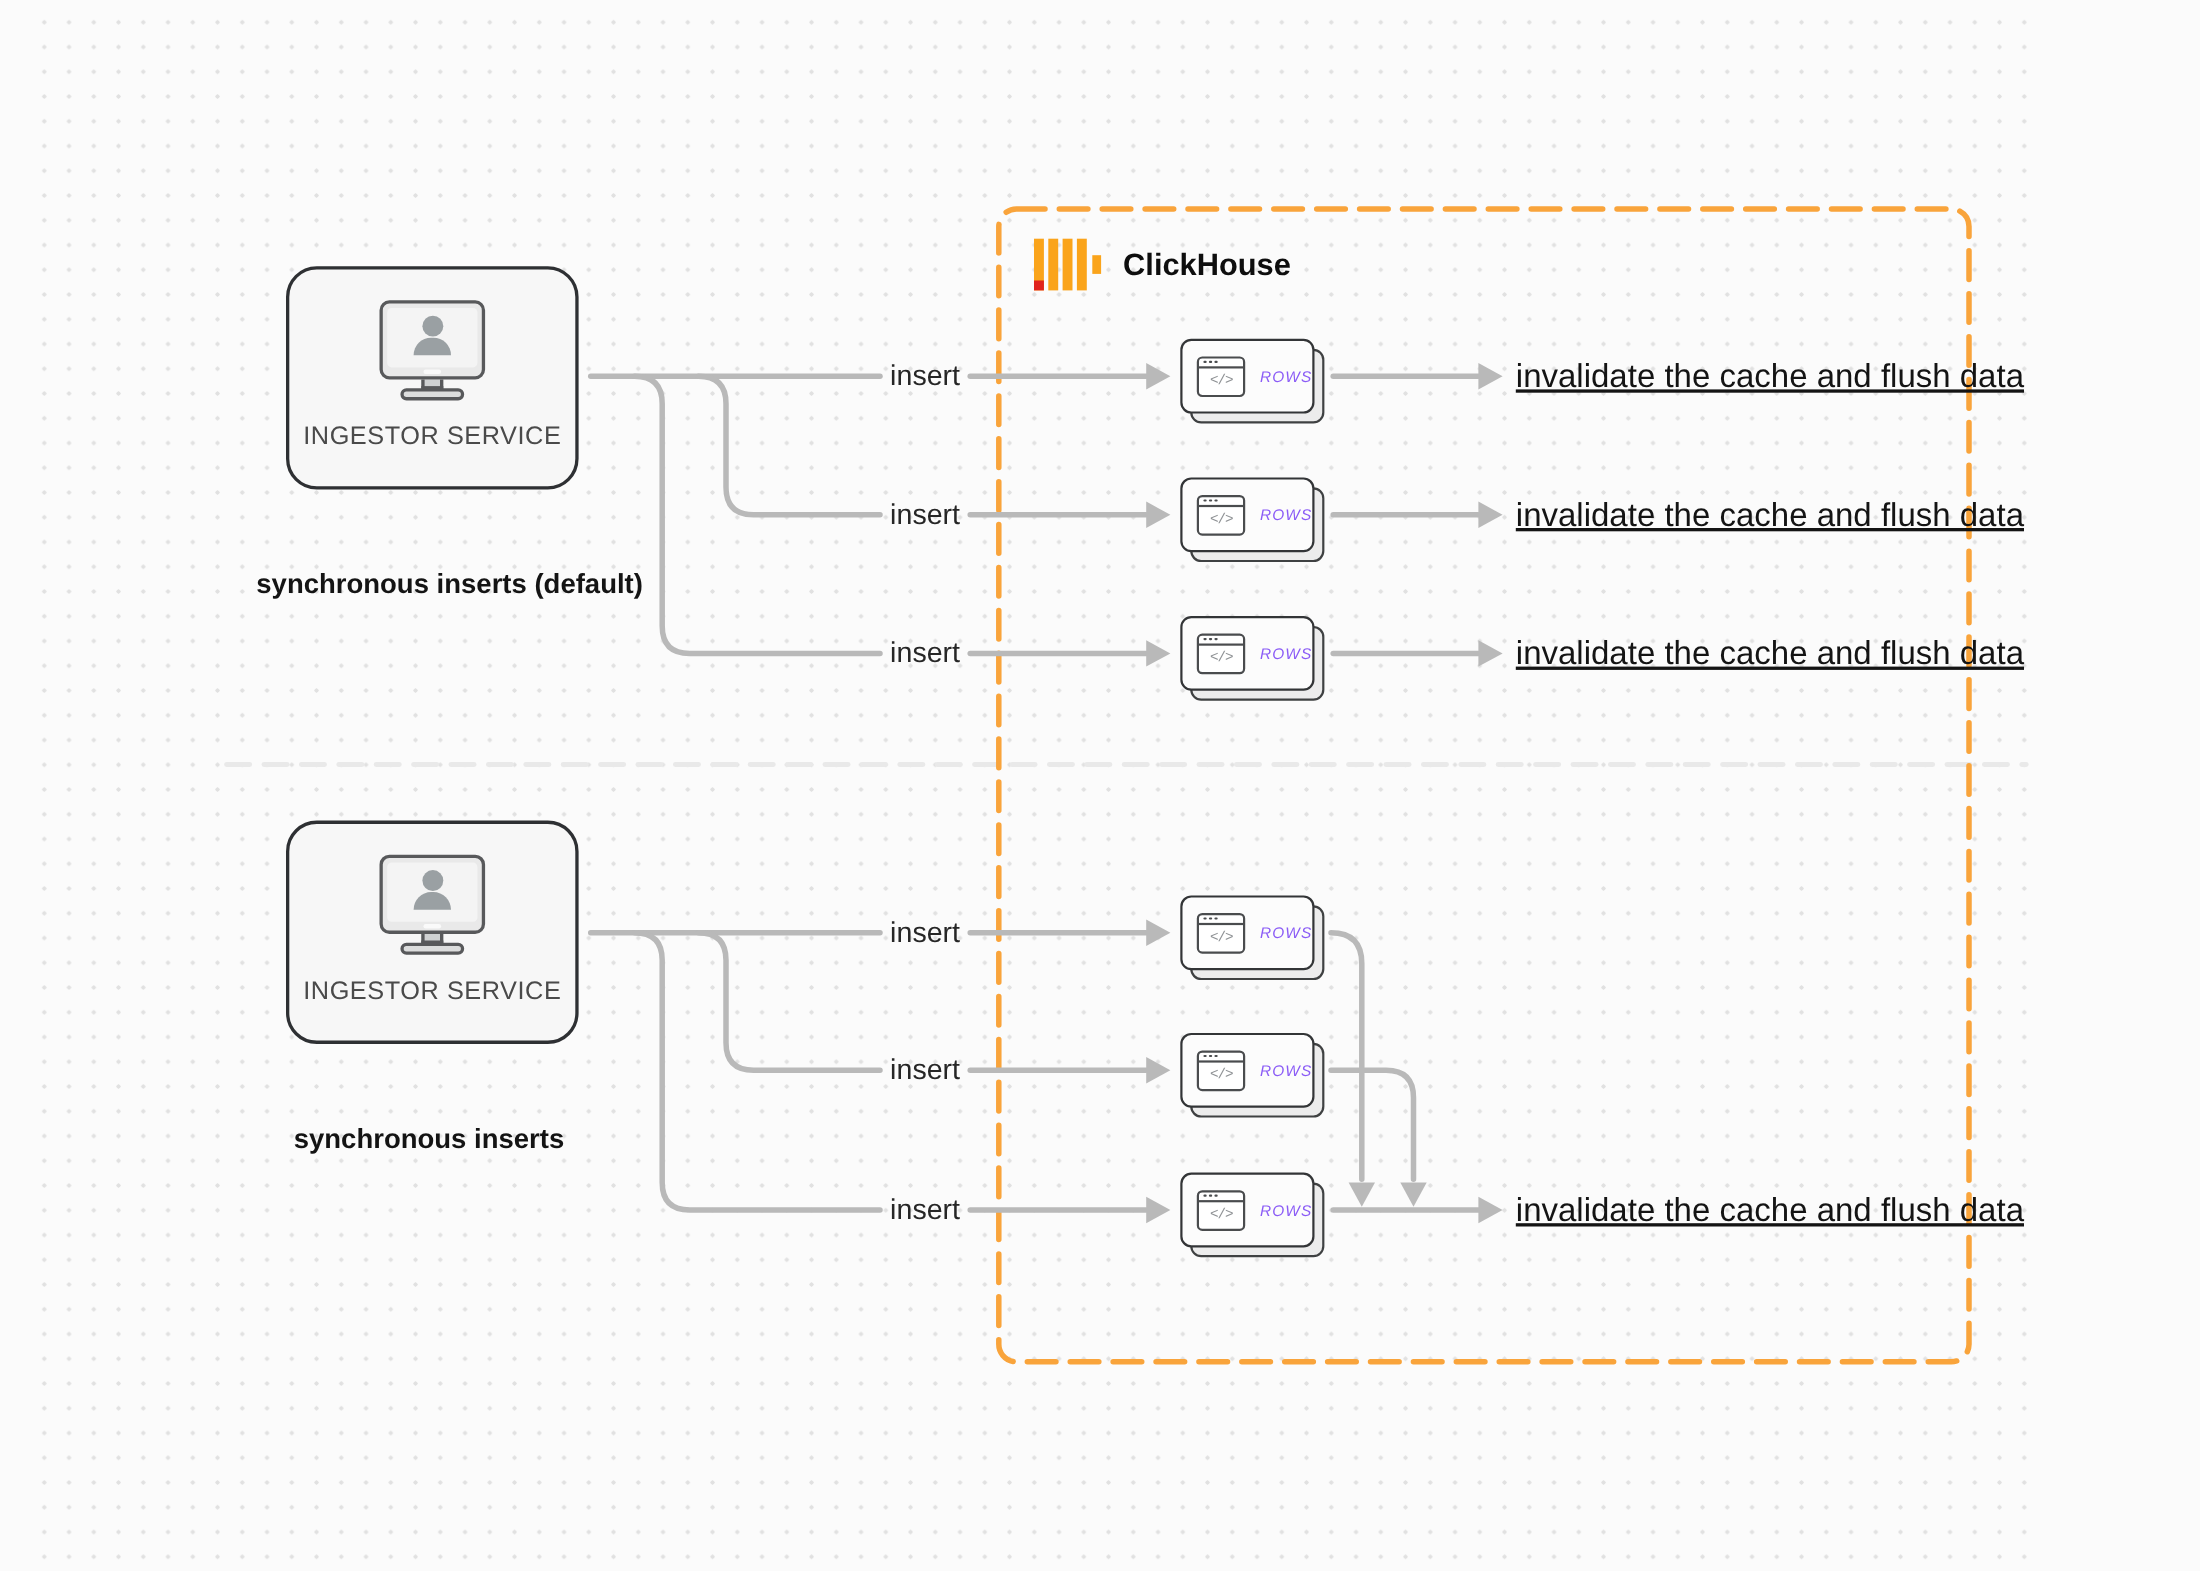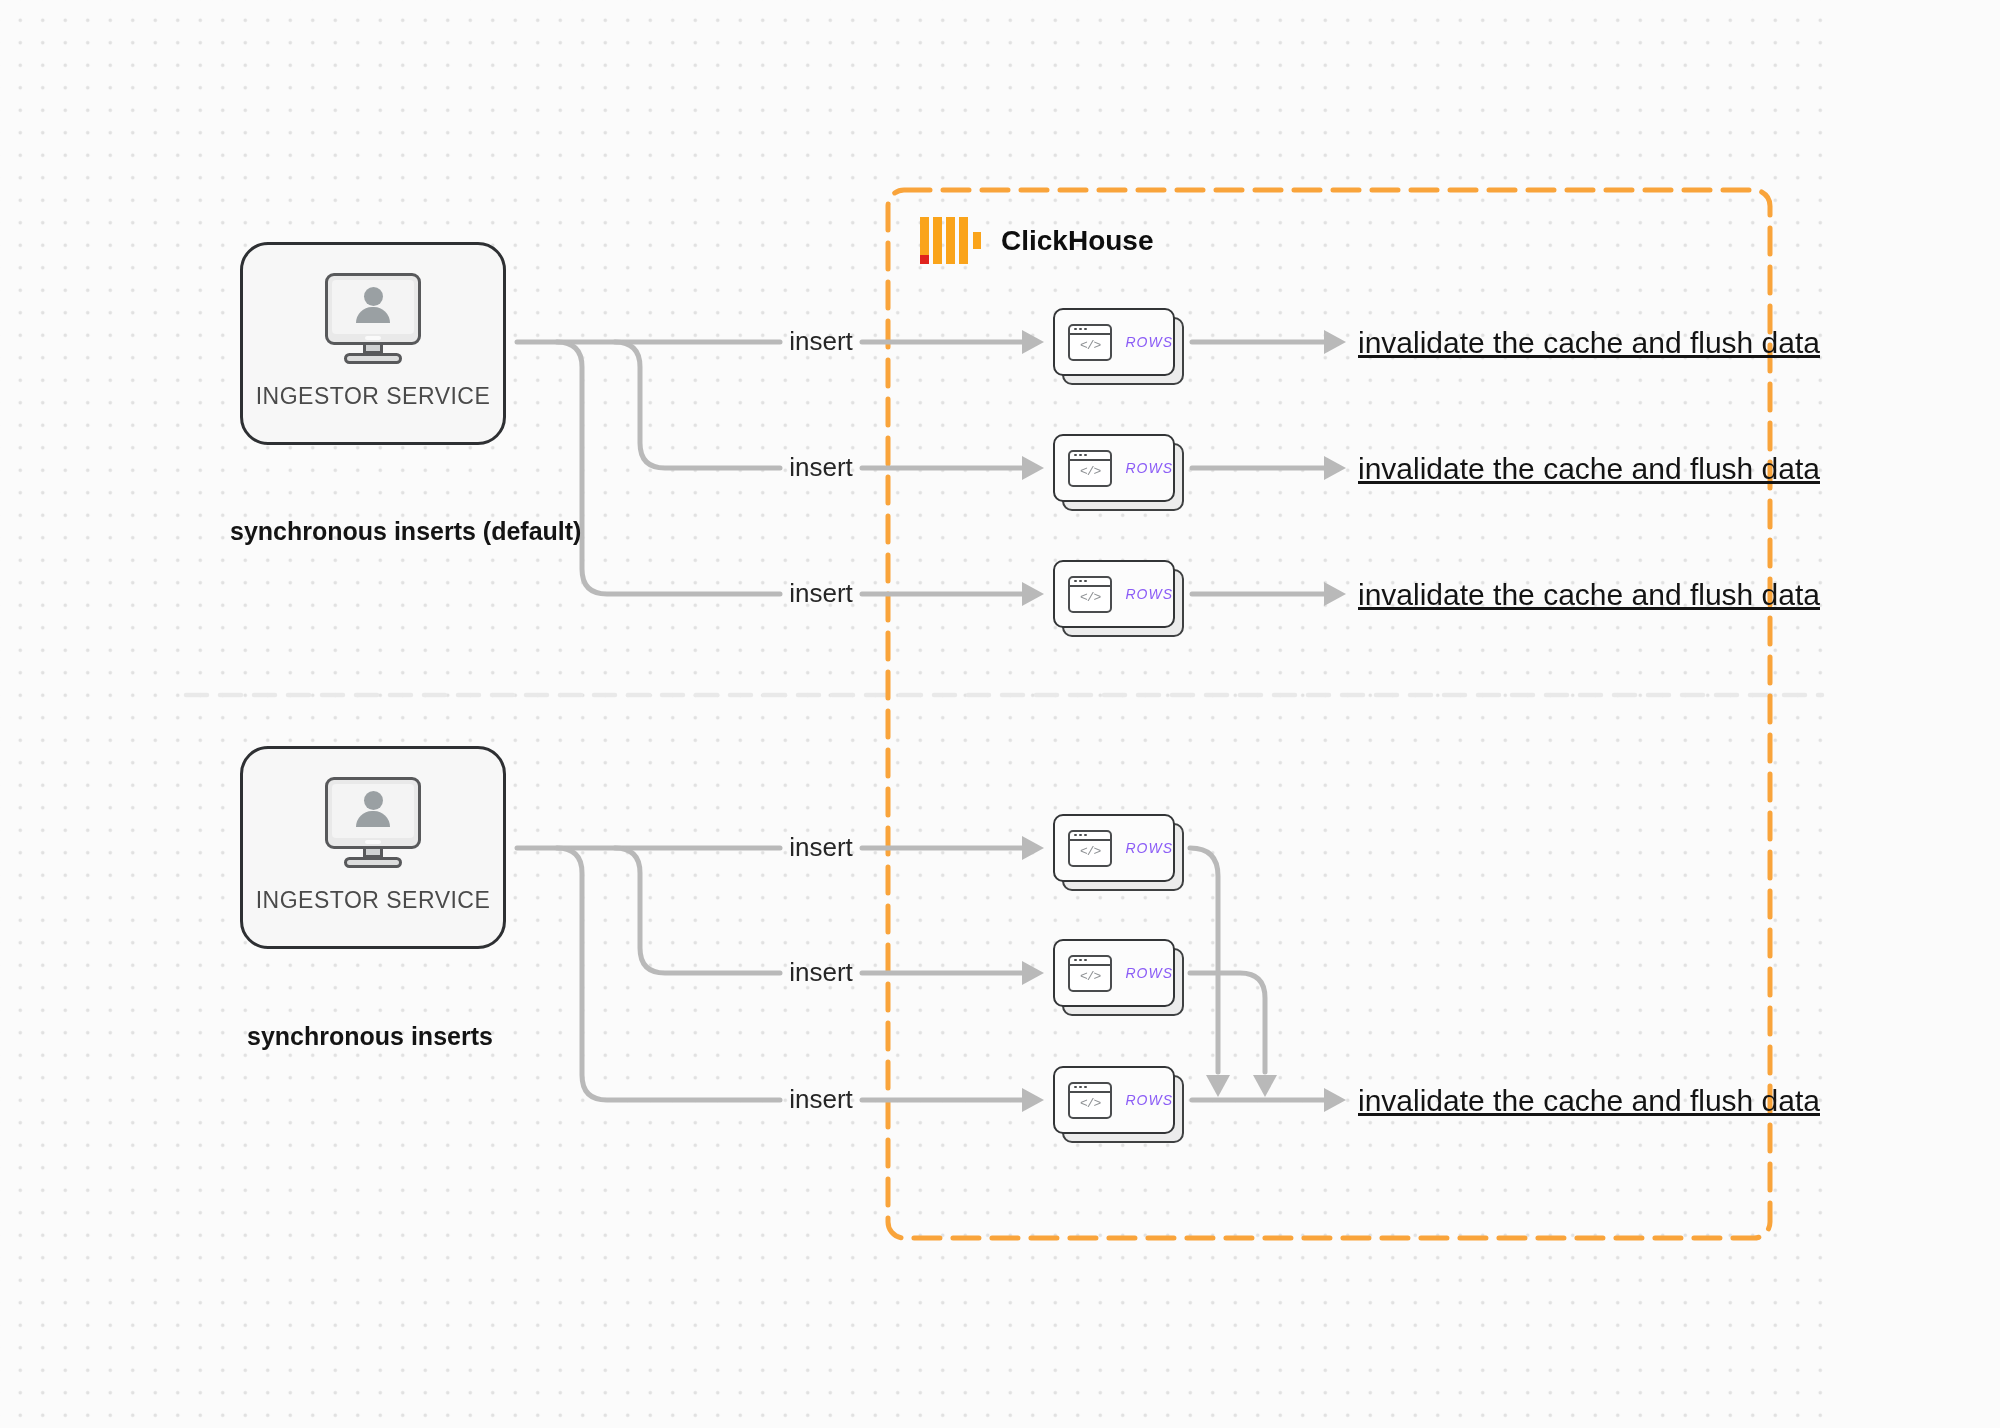--- a/index.html
+++ b/index.html
@@ -3,20 +3,21 @@
 <meta charset="utf-8">
 <style>
   html,body{margin:0;padding:0;background:#fbfbfb;}
   .stage{
     position:relative;width:1840px;height:1428px;overflow:hidden;
     font-family:"Liberation Sans",sans-serif;
     background-color:#fbfbfb;
     background-image:radial-gradient(#e1e1e1 1.7px, transparent 2.1px);
     background-size:22.5px 22.5px;
     background-position:9px 9px;
+    margin-left:20px;
   }
   svg.wires{position:absolute;left:0;top:0;}
 
   
   .svc-box{
     position:absolute;left:240px;width:266px;height:203px;
     background:#f7f7f7;border:3px solid #2e3033;border-radius:28px;
     box-sizing:border-box;
   }
   .monitor{position:absolute;left:50%;top:28px;transform:translateX(-50%);width:96px;}
@@ -127,21 +128,21 @@
           <div class="p-head"></div>
           <div class="p-body"></div>
         </div>
         <div class="screen-notch"></div>
       </div>
       <div class="stand-neck"></div>
       <div class="stand-base"></div>
     </div>
     <div class="svc-label">INGESTOR SERVICE</div>
   </div>
-  <div class="caption" style="left:230px;top:517px;">synchronous inserts (default)</div>
+  <div class="caption" style="left:213px;top:517px;">synchronous inserts (default)</div>
 
   <div class="svc-box" style="top:746px;">
     <div class="monitor">
       <div class="screen">
         <div class="screen-inner">
           <div class="p-head"></div>
           <div class="p-body"></div>
         </div>
         <div class="screen-notch"></div>
       </div>

